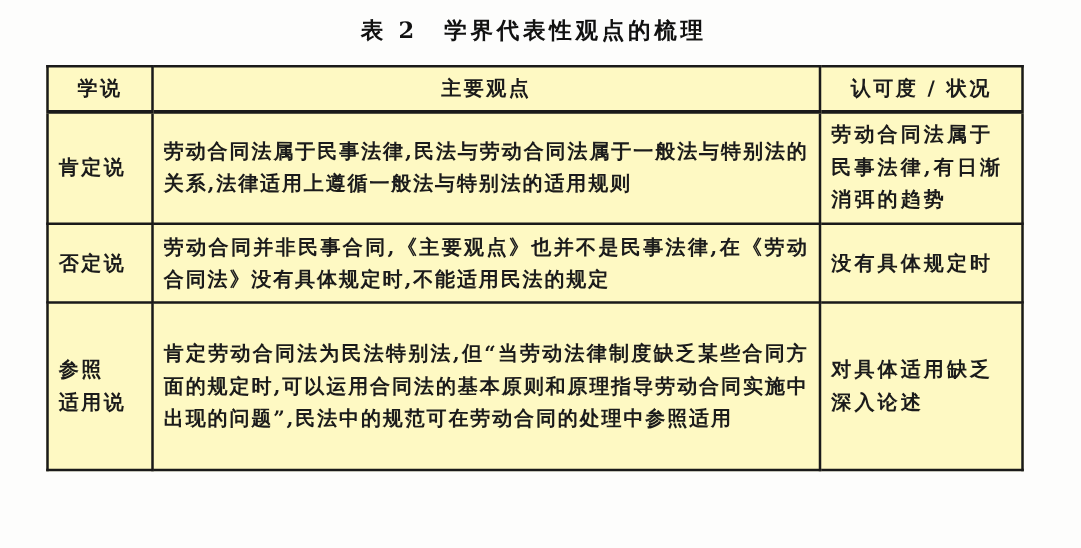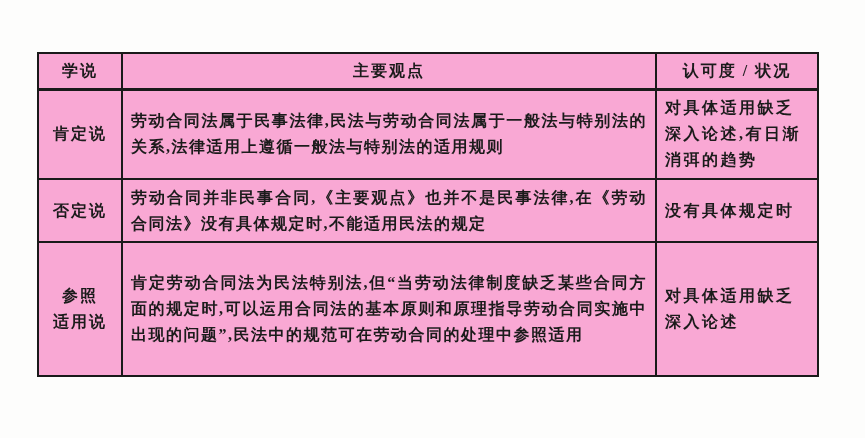--- a/index.html
+++ b/index.html
@@ -28,22 +28,21 @@
     color: #111;
     white-space: pre;
   }
   table.vtable {
     position: absolute;
     top: 52px;
     left: 37px;
     width: 780px;
     border-collapse: collapse;
     table-layout: fixed;
-    background: #f9a8d4;
-    font-family: Liberation Serif, serif;
+    background: #fef9c3;
   }
   table.vtable col.c-theory   { width: 84px;  }
   table.vtable col.c-view     { width: 534px; }
   table.vtable col.c-status   { width: 162px; }
   table.vtable th,
   table.vtable td {
     border: 2px solid #1a1a1a;
     vertical-align: middle;
     font-size: 16px;
     line-height: 1.62;
@@ -52,21 +51,21 @@
   }
   table.vtable thead th {
     height: 36px;
     font-weight: bold;
     text-align: center;
     letter-spacing: 2px;
     padding: 2px 4px;
     border-bottom-width: 3px;
   }
   td.theory {
-    text-align: center;
+    text-align: left;
     font-weight: bold;
     letter-spacing: 2px;
     white-space: pre-line;
     padding: 2px 2px;
   }
   td.viewpoint {
     text-align: justify;
     letter-spacing: 1.5px;
     padding: 4px 10px 4px 9px;
     font-weight: bold;
@@ -80,39 +79,40 @@
   tr.r1 { height: 90px; }
   tr.r2 { height: 64px; }
   tr.r3 { height: 63px; }
   tr.r4 { height: 134px; }
 </style>
 </head>
 <body>
 
 <div class="page">
 
+  <div class="caption">表 2　学界代表性观点的梳理</div>
 
   <table class="vtable">
     <colgroup>
       <col class="c-theory">
       <col class="c-view">
       <col class="c-status">
     </colgroup>
     <thead>
       <tr>
         <th>学说</th>
         <th>主要观点</th>
         <th>认可度 / 状况</th>
       </tr>
     </thead>
     <tbody>
       <tr class="r1">
         <td class="theory">肯定说</td>
         <td class="viewpoint">劳动合同法属于民事法律,民法与劳动合同法属于一般法与特别法的关系,法律适用上遵循一般法与特别法的适用规则</td>
-        <td class="status">对具体适用缺乏深入论述,有日渐消弭的趋势</td>
+        <td class="status">劳动合同法属于民事法律,有日渐消弭的趋势</td>
       </tr>
       <tr class="r3">
         <td class="theory">否定说</td>
         <td class="viewpoint">劳动合同并非民事合同,《主要观点》也并不是民事法律,在《劳动合同法》没有具体规定时,不能适用民法的规定</td>
         <td class="status">没有具体规定时</td>
       </tr>
       <tr class="r4">
         <td class="theory">参照
 适用说</td>
         <td class="viewpoint">肯定劳动合同法为民法特别法,但“当劳动法律制度缺乏某些合同方面的规定时,可以运用合同法的基本原则和原理指导劳动合同实施中出现的问题”,民法中的规范可在劳动合同的处理中参照适用</td>

